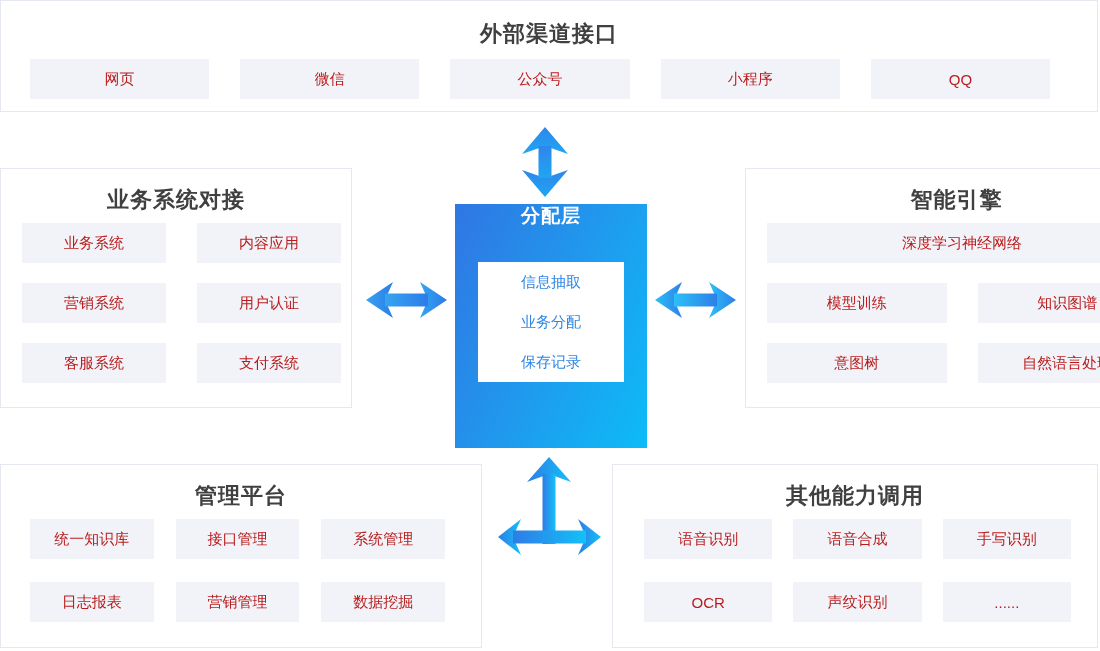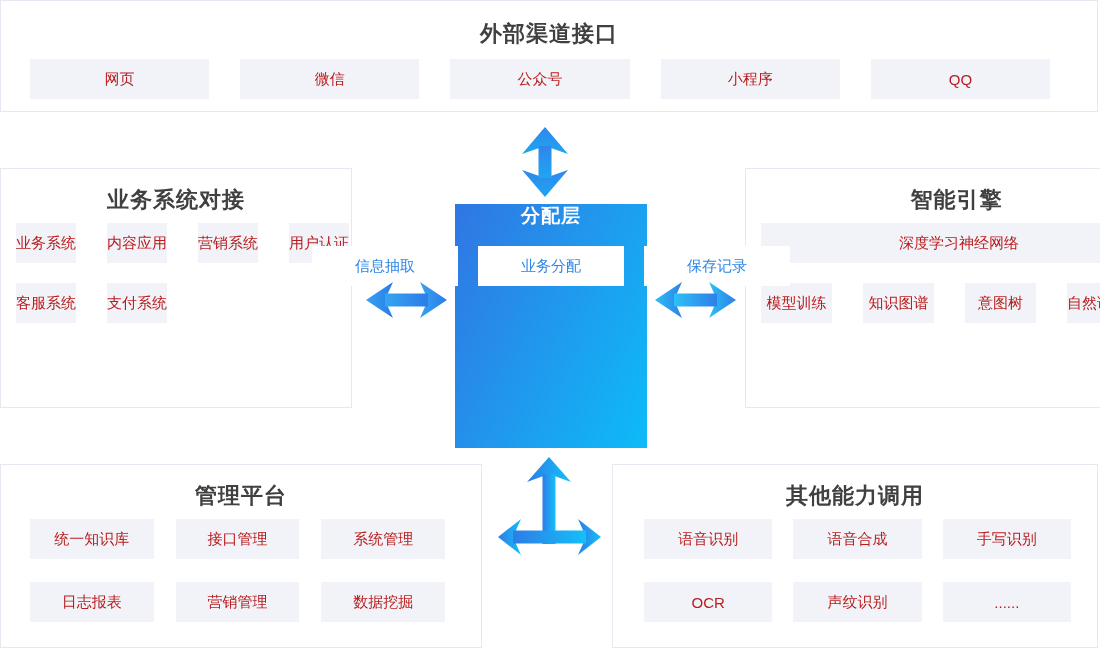--- a/index.html
+++ b/index.html
@@ -44,22 +44,22 @@
   .panel-top .row {
     position: absolute; left: 29px; right: 47px; top: 58px;
     display: flex; gap: 31px;
   }
   .panel-top .chip { flex: 1; }
   
   .panel-business { left: 0; top: 168px; width: 352px; height: 240px; }
   .panel-engine   { left: 745px; top: 168px; width: 423px; height: 240px; padding-left: 35px; }
   .panel-business .panel-title, .panel-engine .panel-title { top: 16px; }
   .grid2 {
-    position: absolute; top: 54px; left: 15px; right: 10px;
-    display: grid; grid-template-columns: 1fr 1fr 1fr 1fr;
+    position: absolute; top: 54px; left: 21px; right: 10px;
+    display: grid; grid-template-columns: 1fr 1fr;
     column-gap: 31px; row-gap: 20px;
   }
   .span2 { grid-column: 1 / -1; }
   
   .panel-management { left: 0; top: 464px; width: 482px; height: 184px; }
   .panel-other      { left: 612px; top: 464px; width: 486px; height: 184px; }
   .panel-management .panel-title, .panel-other .panel-title { top: 16px; }
   .grid3 {
     position: absolute; top: 54px; left: 29px; right: 36px;
     display: grid; grid-template-columns: 1fr 1fr 1fr;
@@ -71,22 +71,22 @@
     position: absolute;
     left: 455px; top: 204px; width: 192px; height: 244px;
     background: linear-gradient(115deg, #3076e3 0%, #1e9cee 55%, #0dbbf8 100%);
     display: flex; flex-direction: column; align-items: center;
   }
   .center-title {
     font-size: 19px; font-weight: 700; color: #ffffff;
     letter-spacing: 1px; text-align: center; line-height: 24px;
   }
   .center-chips {
-    margin-top: 18px;
-    display: flex; flex-direction: row; gap: 20px;
+    margin-top: 34px;
+    display: flex; flex-direction: column; 
   }
   .center-chip {
     width: 146px; height: 40px;
     background: #ffffff; color: #2e86e6;
     font-size: 15px;
     display: flex; align-items: center; justify-content: center;
     white-space: nowrap;
   }
   
   .arrow { position: absolute; }

